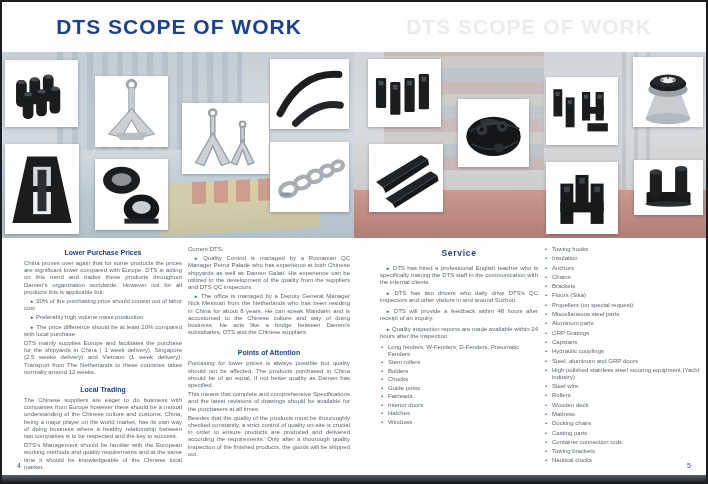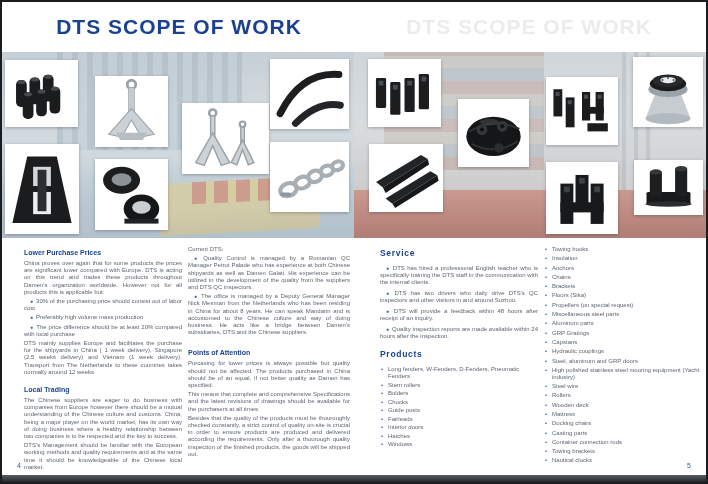--- a/index.html
+++ b/index.html
@@ -32,21 +32,21 @@
   .wash{position:absolute;left:0;top:0;right:0;bottom:0;background:rgba(255,255,255,.22);}
   
   .card{position:absolute;background:#fff;box-shadow:0 1px 3px rgba(40,50,60,.35);}
   .card svg{display:block;width:100%;height:100%;}
   
   .col{position:absolute;top:246px;font-size:6px;line-height:7.2px;color:#5d6570;text-align:justify;}
   #col1{left:22px;width:158px;}
   #col2{left:186px;top:244px;width:162px;}
   #col3{left:378px;width:158px;}
   #col4{left:542px;top:244px;width:160px;}
-  h3{margin:0 0 3px 0;font-size:7px;line-height:9px;color:#1b4193;font-weight:bold;text-align:left;}
+  h3{margin:0 0 3px 0;font-size:7px;line-height:9px;color:#1b4193;font-weight:bold;text-align:center;}
   h3.big{font-size:8.5px;letter-spacing:.7px;line-height:11px;margin-bottom:6px;}
   .para{margin:0 0 2px 0;}
   .blt{margin:0 0 2px 0;text-indent:6px;}
   .dot{color:#2b5ca8;margin-right:3px;font-size:5px;}
   .sect-gap{margin-top:9px;}
   #col3 .blt{margin-bottom:3.5px;}
   ul.plist{list-style:none;margin:0;padding:0;text-align:left;}
   ul.plist li{position:relative;padding-left:8px;margin-bottom:1.6px;line-height:6.9px;}
   ul.plist li::before{content:"\2022";color:#2b5ca8;position:absolute;left:1px;top:0;}
   #col4 ul.plist li{margin-bottom:2.4px;}
@@ -281,21 +281,20 @@
   </div>
 
   <div class="col" id="col3">
     <h3 class="big">Service</h3>
     <div>
         <p class="blt"><span class="dot">●</span>DTS has hired a professional English teacher who is specifically training the DTS staff in the communication with the internal clients.</p>
         <p class="blt"><span class="dot">●</span>DTS has two drivers who daily drive DTS's QC inspectors and other visitors in and around Suzhou.</p>
         <p class="blt"><span class="dot">●</span>DTS will provide a feedback within 48 hours after receipt of an inquiry.</p>
         <p class="blt"><span class="dot">●</span>Quality inspection reports are made available within 24 hours after the inspection.</p>
       </div>
-    <h3 class="big sect-gap">Products</h3>
     <ul class="plist">
         <li>Long fenders, W-Fenders, D-Fenders, Pneumatic Fenders</li>
         <li>Stern rollers</li>
         <li>Bolders</li>
         <li>Chocks</li>
         <li>Guide posts</li>
         <li>Fairleads</li>
         <li>Interior doors</li>
         <li>Hatches</li>
         <li>Windows</li>

